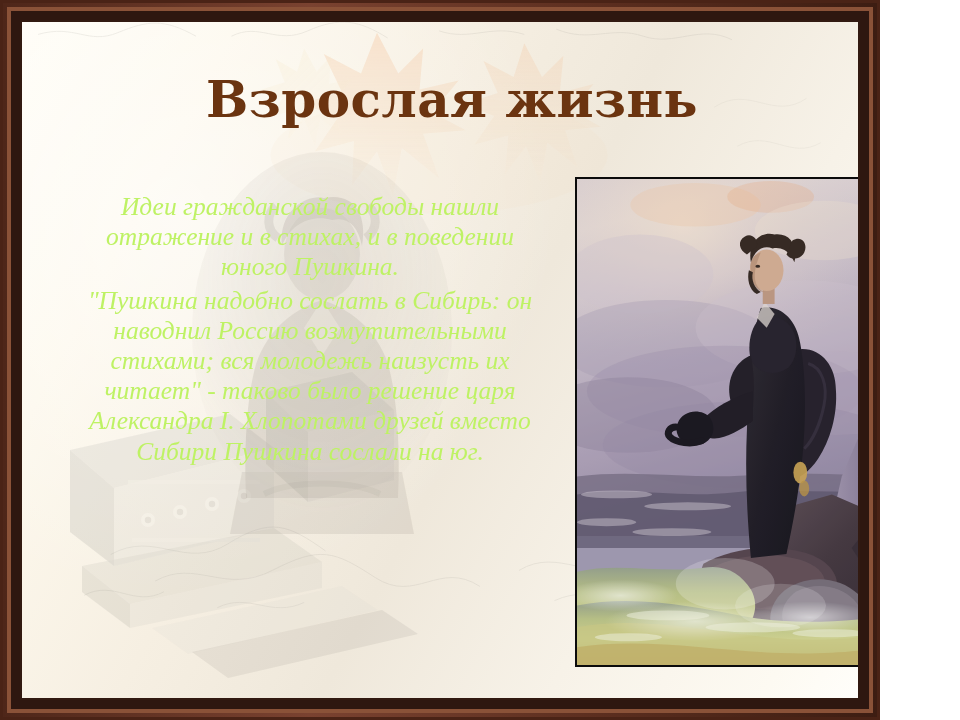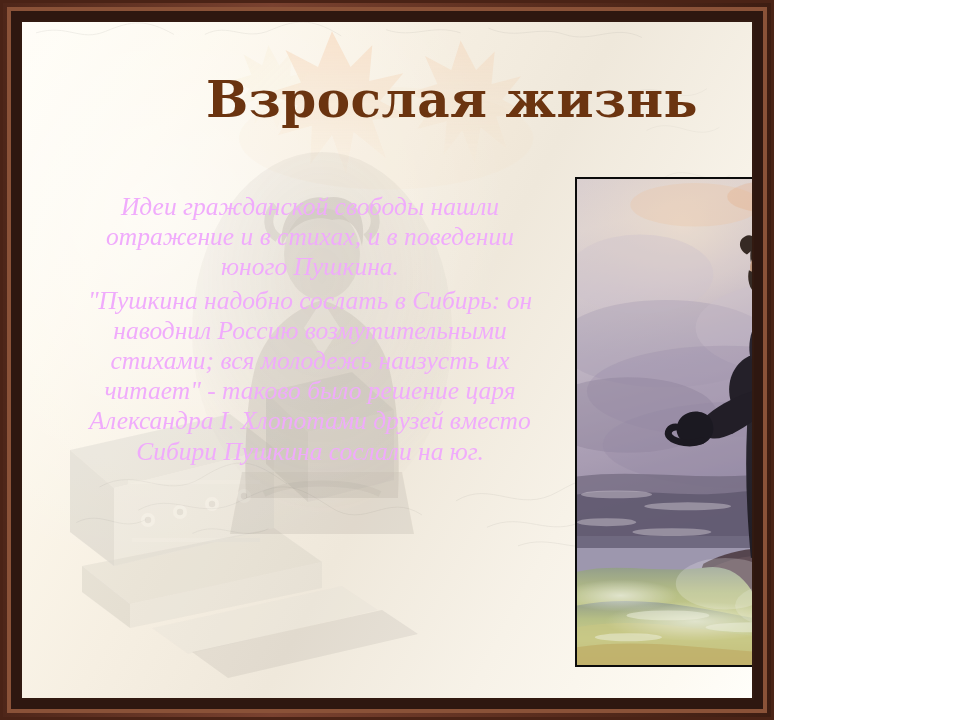--- a/index.html
+++ b/index.html
@@ -8,21 +8,21 @@
     overflow: hidden;
     background: #fff;
   }
   body {
     font-family: "Liberation Serif", "DejaVu Serif", serif;
   }
 
   
   #slide {
     position: relative;
-    width: 774px; height: 720px;
+    width: 880px; height: 720px;
     box-sizing: border-box;
     background: #3a1d12;
     overflow: hidden;
   }
   #frame-outer {
     position: absolute; inset: 0;
     box-sizing: border-box;
     border: 3px solid #4a2316;
     background: linear-gradient(90deg,#4e2619 0%,#7a4230 35%,#5a2d1e 70%,#3d1d12 100%);
   }
@@ -94,21 +94,21 @@
     left: 855px; top: 22px;
     width: 88px; height: 104px;
   }
 
   
   #text-column {
     position: absolute;
     left: 52px; top: 170px;
     width: 472px;
     text-align: center;
-    color: #f0abfc;
+    color: #bef264;
     font-family: "Liberation Serif", "DejaVu Serif", serif;
     font-style: italic;
     font-size: 25.5px;
     line-height: 1.185;
   }
   #text-column p { margin: 0 0 2px 0; }
   #text-column p + p { margin-top: 3px; }
 
   
   #painting {

